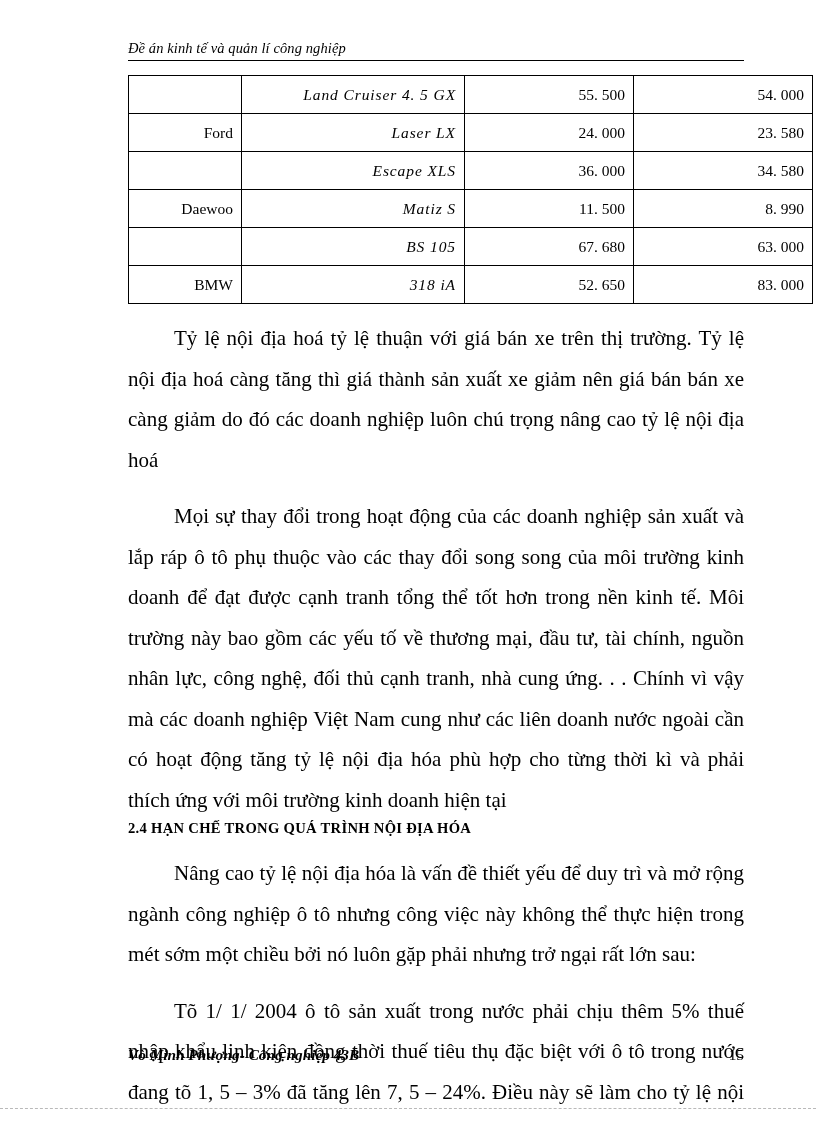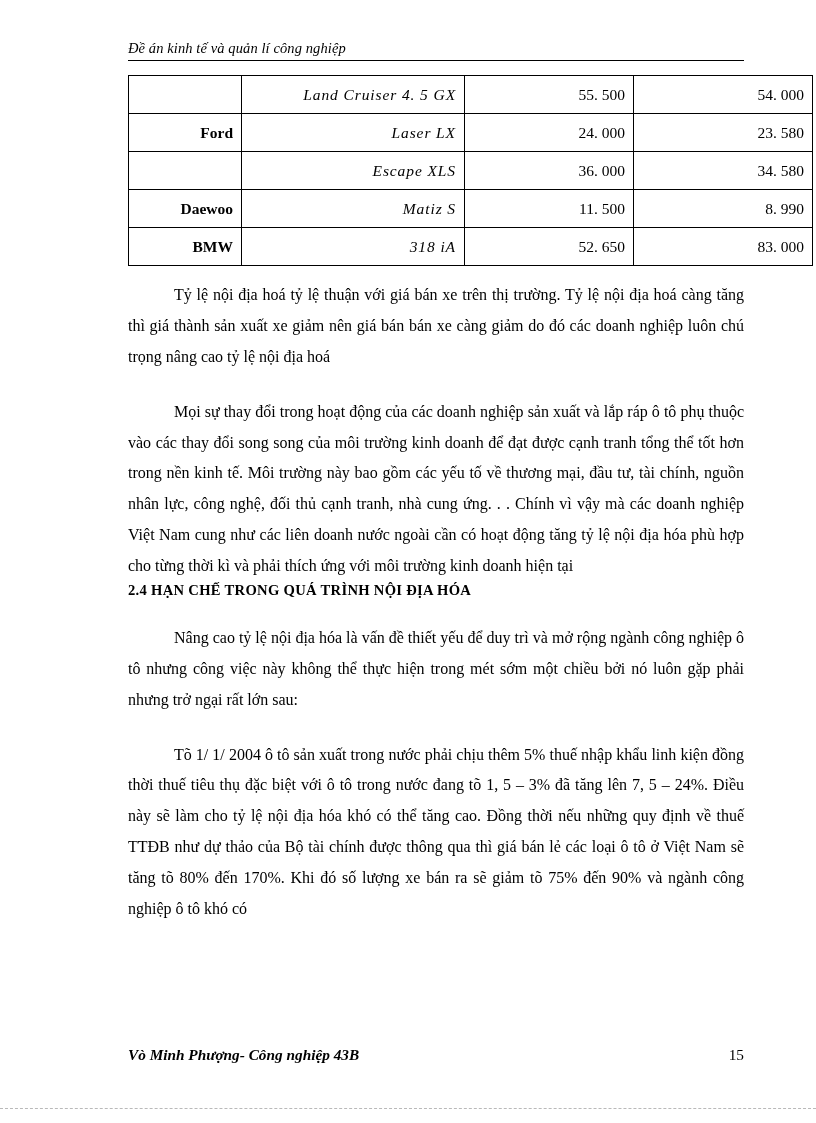--- a/index.html
+++ b/index.html
@@ -48,34 +48,34 @@
     text-align: right;
   }
   table.data td {
     border: 1.2px solid #000;
     height: 33px;
     padding: 2px 8px;
     font-size: 15.5px;
     vertical-align: middle;
     white-space: nowrap;
   }
-  td.c0 { width: 96px; font-family: "Liberation Serif", serif; font-weight: bold; }
+  td.c0 { width: 96px; font-family: "Liberation Serif", serif; }
   td.c1 { width: 206px; font-style: italic; letter-spacing: 0.9px; }
   td.c2 { width: 152px; }
   td.c3 { width: 162px; }
 
   .body-text {
-    font-size: 16px;
+    font-size: 21px;
     line-height: 1.93;
     text-align: justify;
     text-justify: inter-word;
     margin: 0;
   }
   .para {
-    margin-top: 24px;
+    margin-top: 16px;
   }
   .para.first { margin-top: 14px; }
   .indent { display: inline-block; width: 46px; }
   .section-heading {
     font-size: 14.6px;
     font-weight: bold;
     letter-spacing: 0.3px;
     margin-top: 0;
     margin-bottom: 2px;
   }
@@ -136,20 +136,26 @@
           <td class="c2">36. 000</td>
           <td class="c3">34. 580</td>
         </tr>
         <tr>
           <td class="c0">Daewoo</td>
           <td class="c1">Matiz S</td>
           <td class="c2">11. 500</td>
           <td class="c3">8. 990</td>
         </tr>
         <tr>
+          <td class="c0"></td>
+          <td class="c1">BS 105</td>
+          <td class="c2">67. 680</td>
+          <td class="c3">63. 000</td>
+        </tr>
+        <tr>
           <td class="c0">BMW</td>
           <td class="c1">318 iA</td>
           <td class="c2">52. 650</td>
           <td class="c3">83. 000</td>
         </tr>
       </tbody>
     </table>
 
     <p class="body-text para first"><span class="indent"></span><span>Tỷ lệ nội địa hoá tỷ lệ thuận với giá bán xe trên thị trường. Tỷ lệ nội địa hoá càng tăng thì giá thành sản xuất xe giảm nên giá bán bán xe càng giảm do đó các doanh nghiệp luôn chú trọng nâng cao tỷ lệ nội địa hoá</span></p>
 

